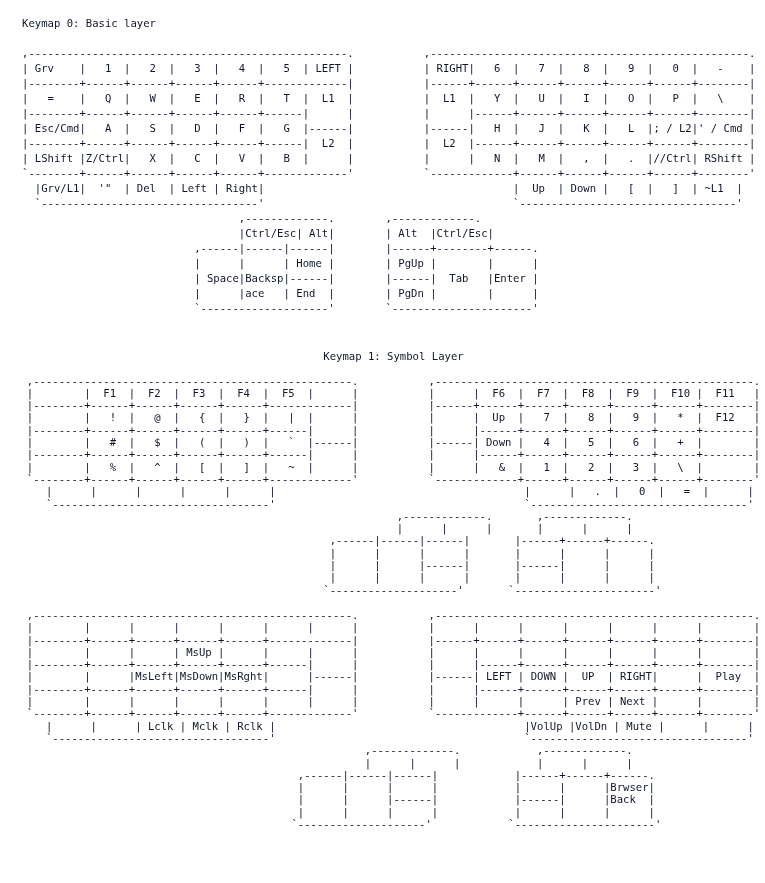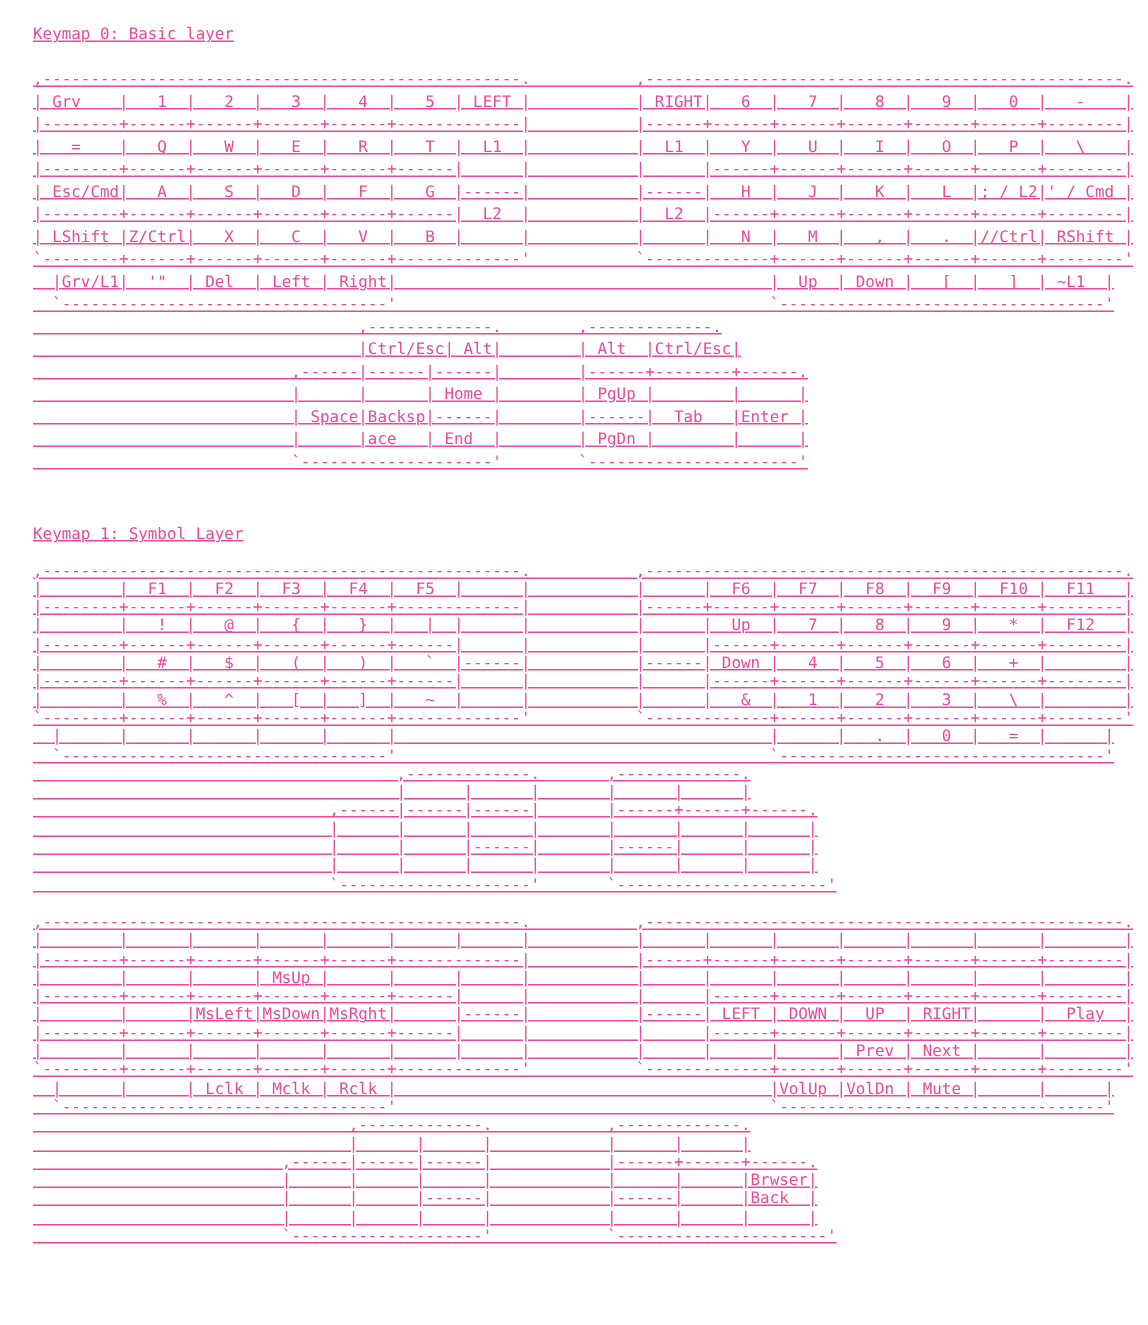--- a/index.html
+++ b/index.html
@@ -17,30 +17,30 @@
     color: #2d2d2d;
     font-family: "DejaVu Sans Mono", "Liberation Mono", monospace;
   }
   pre {
     margin: 0;
     font-family: inherit;
     white-space: pre;
   }
   
   .k0 .hdr, .k0 .art { font-size: 10.6px; line-height: 15px; }
-  .k12 .hdr, .k12 .art { font-size: 10.6px; line-height: 12.3px; }
+  .k12 .hdr, .k12 .art { font-size: 10.6px; line-height: 12.3px; text-align: center; }
   .k0 .art { margin-top: 15px; }
   .k12 .art { margin-top: 12.3px; }
   section.sec1 { margin-top: 34px; }
   section.sec2 { margin-top: 13px; }
 </style>
 </head>
 <body style="background: rgb(255, 255, 255);">
 
-<div class="doc" style="color: #ec4899; text-decoration: underline;">
+<div class="doc" style="color: #0f172a;">
 
   <section class="k0 sec0">
     <pre class="hdr">Keymap 0: Basic layer</pre>
     <pre class="art">,--------------------------------------------------.           ,--------------------------------------------------.
 | Grv    |   1  |   2  |   3  |   4  |   5  | LEFT |           | RIGHT|   6  |   7  |   8  |   9  |   0  |   -    |
 |--------+------+------+------+------+-------------|           |------+------+------+------+------+------+--------|
 |   =    |   Q  |   W  |   E  |   R  |   T  |  L1  |           |  L1  |   Y  |   U  |   I  |   O  |   P  |   \    |
 |--------+------+------+------+------+------|      |           |      |------+------+------+------+------+--------|
 | Esc/Cmd|   A  |   S  |   D  |   F  |   G  |------|           |------|   H  |   J  |   K  |   L  |; / L2|' / Cmd |
 |--------+------+------+------+------+------|  L2  |           |  L2  |------+------+------+------+------+--------|

